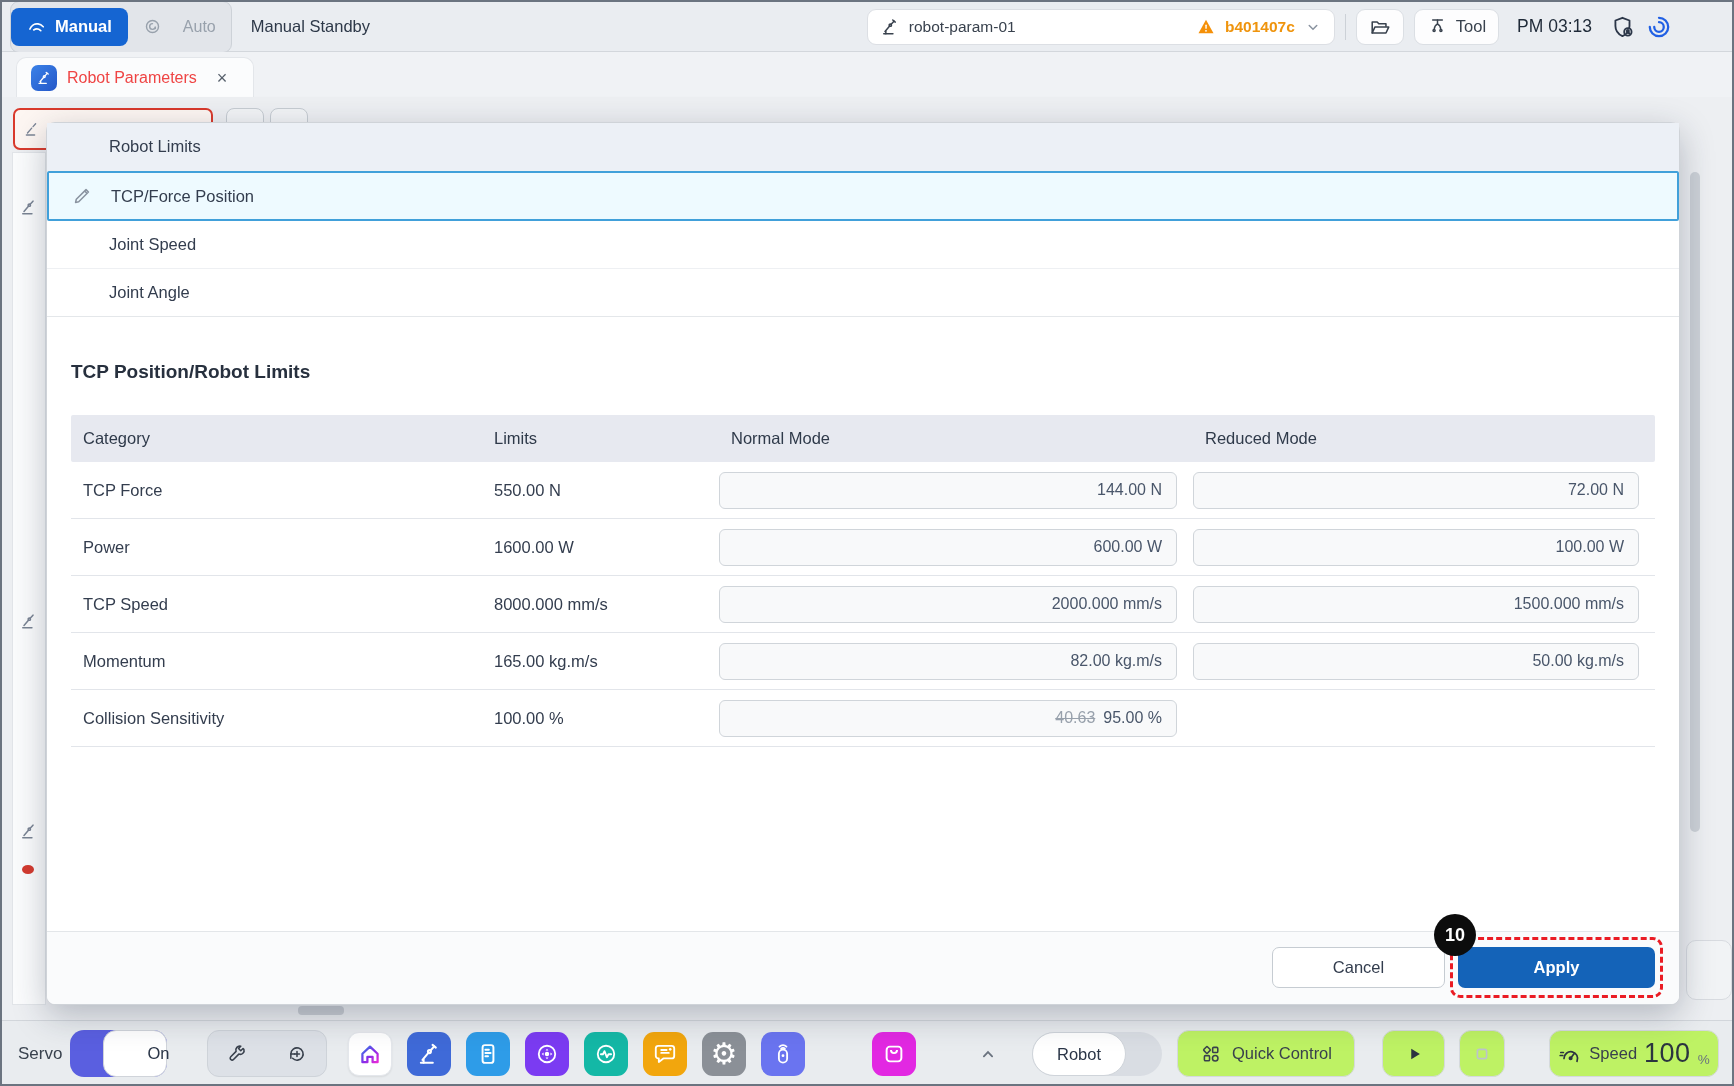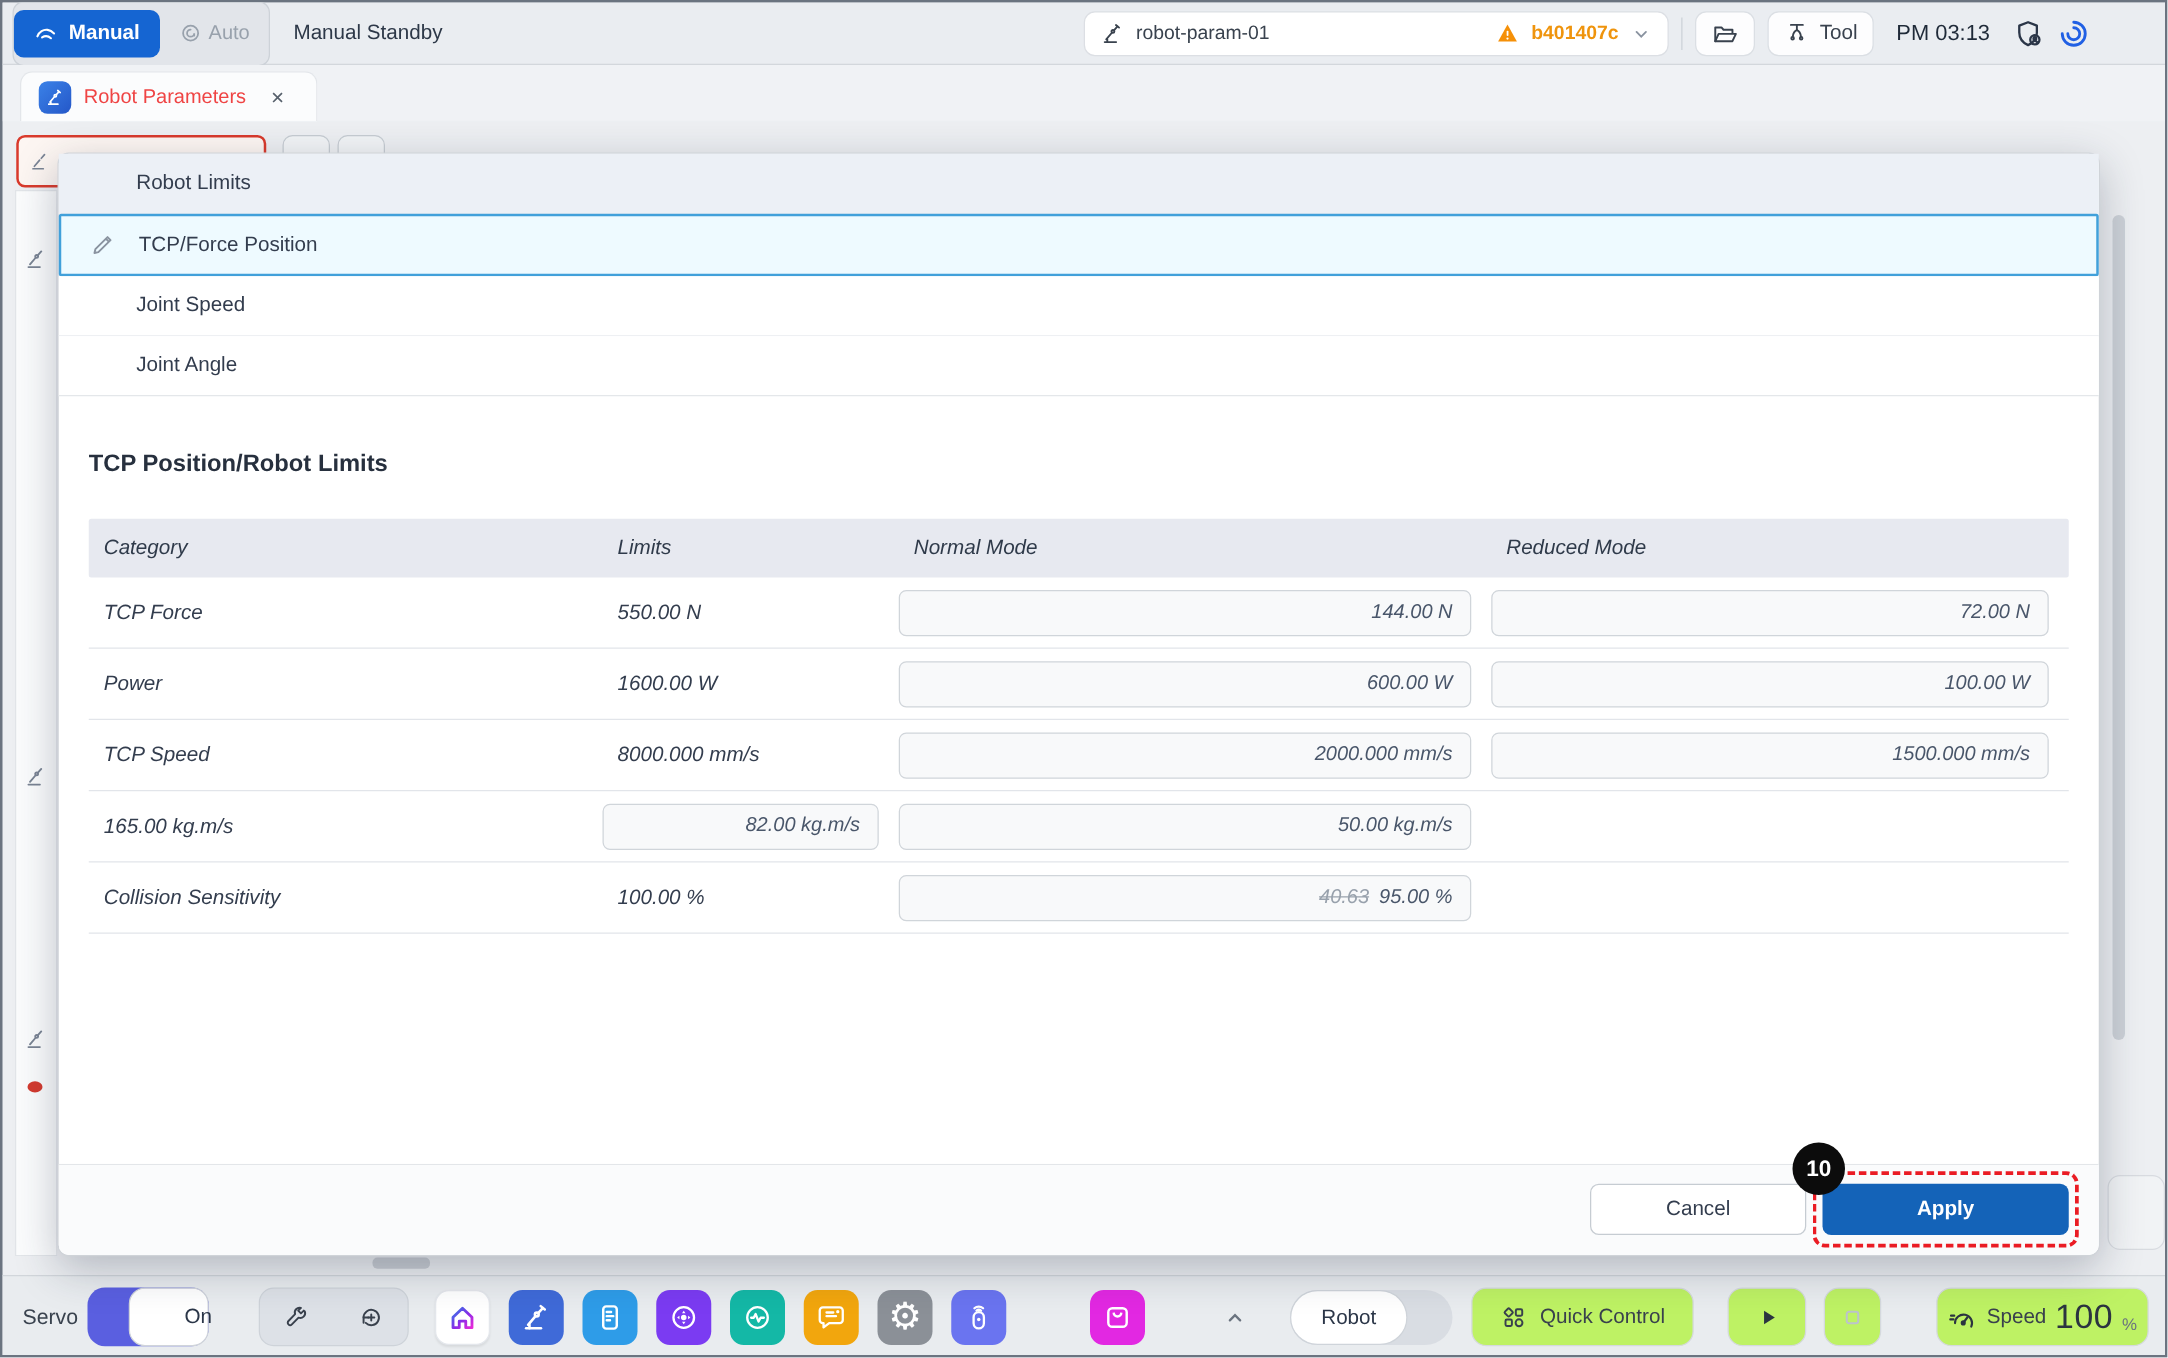--- a/index.html
+++ b/index.html
@@ -9,21 +9,21 @@
   svg { display:block; }
 
   
   .topbar { position:absolute; left:0; top:0; width:100%; height:50px; background:#eaedf1;
             border-bottom:1px solid #d3d7dc; display:flex; align-items:center; padding:0 60px 0 8px; }
   .seg { display:flex; align-items:center; height:52px; background:#e2e5ea;
          border:1px solid #cdd2d8; border-radius:9px; overflow:hidden; }
   .seg-manual { display:flex; align-items:center; gap:8px; height:38px; padding:0 16px;
                 background:#1565d2; color:#fff; font-weight:bold; font-size:16.5px;
                 border:none; border-radius:8px; cursor:pointer; font-family:inherit; }
-  .seg-auto { display:flex; align-items:center; gap:5px; height:36px; padding:0 15px;
+  .seg-auto { display:flex; align-items:center; gap:21px; height:36px; padding:0 15px;
               background:transparent; color:#98a1ac; font-size:16px; border:none; cursor:pointer; font-family:inherit; }
   .status-text { margin-left:19px; font-size:16.5px; color:#2d3848; }
   .tb-right { margin-left:auto; display:flex; align-items:center; gap:10px; }
   .program-pill { width:468px; height:36px; background:#fff; border:1px solid #dcdfe4; border-radius:9px;
                   display:flex; align-items:center; gap:9px; padding:0 12px; cursor:pointer; }
   .program-pill .pname { font-size:15.5px; color:#39424e; }
   .program-pill .spacer { flex:1; }
   .alert-code { font-size:15.5px; font-weight:bold; color:#ef940d; }
   .vdiv { width:1px; height:26px; background:#ccd1d7; }
   .tb-btn { height:36px; min-width:46px; display:flex; align-items:center; justify-content:center; gap:8px;
@@ -65,21 +65,21 @@
               display:flex; align-items:center; padding-left:58px; font-size:17px; font-weight:bold; color:#27303e; }
   .nav-row { position:relative; height:48px; display:flex; align-items:center; padding-left:62px;
              font-size:16.5px; color:#333d4e; cursor:pointer; border-bottom:1px solid #eef0f3; }
   .nav-row.group { background:#ecf0f6; }
   .nav-row.selected { height:50px; background:#eefaff; border:2px solid #41a0da; border-radius:2px; }
   .nav-row.plain { background:#fff; }
   .nav-row:last-child { border-bottom:1px solid #e4e7ea; }
   .nav-pencil { position:absolute; left:22px; top:12px; color:#8a93a0; }
   .m-section-title { margin:44px 0 0 24px; font-size:19px; font-weight:bold; color:#27303e; }
   .m-table { margin:32px 24px 0 24px; }
-  .t-header, .t-row { display:grid; grid-template-columns:411px 237px 474px 1fr; align-items:center;font-style:italic; }
+  .t-header, .t-row { display:grid; grid-template-columns:411px 237px 474px 1fr; align-items:center; }
   .t-header { height:47px; background:#e7e9f0; font-size:16.5px; color:#2f3a4a; border-radius:2px; }
   .t-header > div { padding-left:12px; }
   .t-row { height:57px; border-bottom:1px solid #e2e5ea; font-size:16.5px; color:#333d4e; }
   .t-row > div { padding-left:12px; }
   .t-row .cell-input { padding-left:0; padding-right:16px; }
   .val-box { height:37px; background:#f8f9fa; border:1px solid #d0d5da; border-radius:6px;
              display:flex; align-items:center; justify-content:flex-end; padding-right:14px;
              font-size:16px; color:#49566a; }
   .val-box s { color:#98a1ac; margin-right:8px; }
   .m-footer { position:absolute; left:0; bottom:0; width:100%; height:73px; background:#fafbfc;
@@ -345,20 +345,21 @@
             <div>TCP Speed</div>
             <div>8000.000 mm/s</div>
             <div class="cell-input">
               <div class="val-box">2000.000 mm/s</div>
             </div>
             <div class="cell-input">
               <div class="val-box">1500.000 mm/s</div>
             </div>
           </div>
           <div class="t-row">
+            <div>Momentum</div>
             <div>165.00 kg.m/s</div>
             <div class="cell-input">
               <div class="val-box">82.00 kg.m/s</div>
             </div>
             <div class="cell-input">
               <div class="val-box">50.00 kg.m/s</div>
             </div>
           </div>
           <div class="t-row">
             <div>Collision Sensitivity</div>

